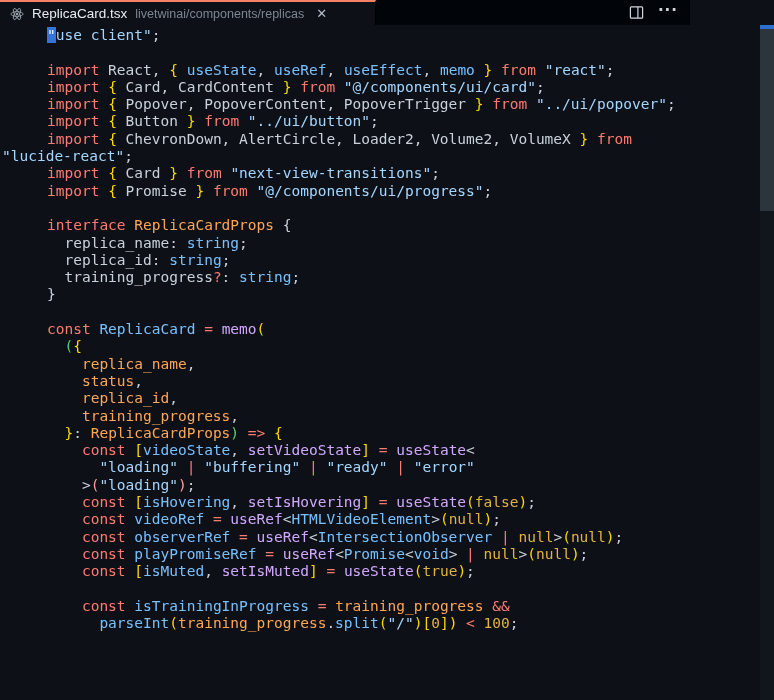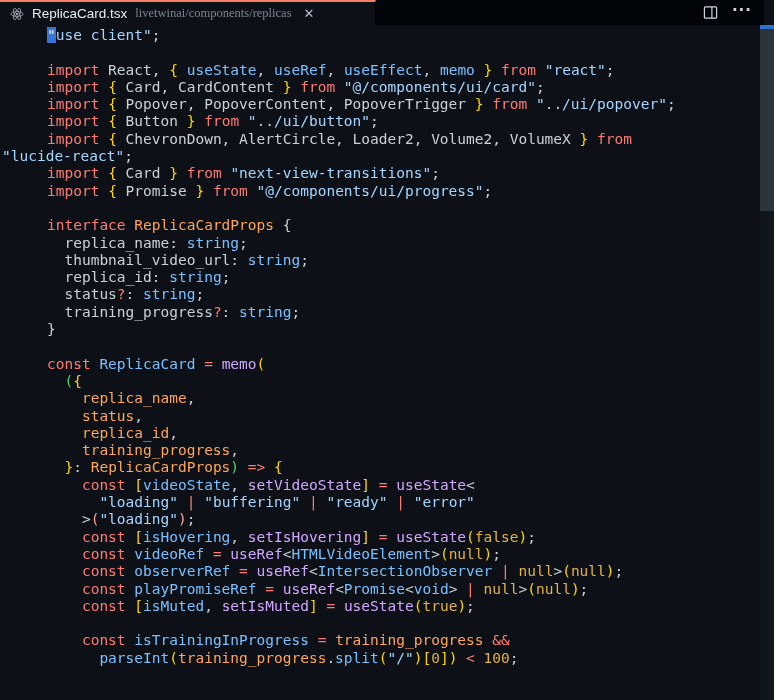--- a/index.html
+++ b/index.html
@@ -9,29 +9,29 @@
     --orange:#ffa657; --bracket_gold:#ffd700; --bracket_green:#56d364;
     --bracket_red:#ffa198; --constant:#e3b341; --cursor_bg:#3674d9;
     --scroll_thumb:#2c343c; --scroll_track:#11161d; --scroll_deco:#2f6fd0;
   }
   *{margin:0;padding:0;box-sizing:border-box;}
   html,body{width:774px;height:700px;overflow:hidden;background:var(--bg_editor);
     font-family:"DejaVu Sans Mono",monospace;}
   .window{position:relative;width:774px;height:700px;background:var(--bg_editor);}
 
   
-  .topbar{position:absolute;left:0;top:0;width:764px;height:25px;
+  .topbar{position:absolute;left:0;top:0;width:690px;height:25px;
     background:var(--bg_tabbar);display:flex;align-items:stretch;}
   .tab{width:376px;height:25px;background:var(--tab_active_bg);
     border-top:2px solid var(--accent_top);border-right:1px solid #000;
     display:flex;align-items:center;padding:0 8px 0 10px;gap:8px;cursor:pointer;}
   .tab-icon{display:flex;align-items:center;}
   .tab-filename{font-family:"Liberation Sans","DejaVu Sans",sans-serif;
     font-size:13.5px;color:#e6edf3;white-space:nowrap;}
-  .tab-path{font-family:Liberation Serif, serif;
+  .tab-path{font-family:Liberation Sans, sans-serif;
     font-size:12.5px;color:var(--text_dim);white-space:nowrap;}
   .tab-close{margin-left:4px;color:#b6bec8;font-size:13px;
     font-family:"DejaVu Sans",sans-serif;cursor:pointer;line-height:1;}
   .topbar-actions{margin-left:auto;display:flex;align-items:center;gap:14px;
     padding-right:12px;}
   .action{display:flex;align-items:center;color:#cdd5dd;cursor:pointer;}
   .action.more{font-family:"DejaVu Sans",sans-serif;font-size:15px;
     font-weight:bold;letter-spacing:1px;line-height:1;padding-bottom:4px;}
 
   
@@ -99,23 +99,21 @@
       <div class="code-line"><span class="tok-k">import</span><span class="tok-w"> </span><span class="tok-g">{ </span><span class="tok-w">Card, CardContent</span><span class="tok-w"> </span><span class="tok-g">}</span><span class="tok-w"> </span><span class="tok-k">from</span><span class="tok-w"> </span><span class="tok-s">"@/components/ui/card"</span><span class="tok-w">;</span></div>
       <div class="code-line"><span class="tok-k">import</span><span class="tok-w"> </span><span class="tok-g">{ </span><span class="tok-w">Popover, PopoverContent, PopoverTrigger</span><span class="tok-w"> </span><span class="tok-g">}</span><span class="tok-w"> </span><span class="tok-k">from</span><span class="tok-w"> </span><span class="tok-s">"../ui/popover"</span><span class="tok-w">;</span></div>
       <div class="code-line"><span class="tok-k">import</span><span class="tok-w"> </span><span class="tok-g">{ </span><span class="tok-w">Button</span><span class="tok-w"> </span><span class="tok-g">}</span><span class="tok-w"> </span><span class="tok-k">from</span><span class="tok-w"> </span><span class="tok-s">"../ui/button"</span><span class="tok-w">;</span></div>
       <div class="code-line"><span class="tok-k">import</span><span class="tok-w"> </span><span class="tok-g">{ </span><span class="tok-w">ChevronDown, AlertCircle, Loader2, Volume2, VolumeX</span><span class="tok-w"> </span><span class="tok-g">}</span><span class="tok-w"> </span><span class="tok-k">from</span></div>
       <div class="code-line wrap"><span class="tok-s">"lucide-react"</span><span class="tok-w">;</span></div>
       <div class="code-line"><span class="tok-k">import</span><span class="tok-w"> </span><span class="tok-g">{ </span><span class="tok-w">Card</span><span class="tok-w"> </span><span class="tok-g">}</span><span class="tok-w"> </span><span class="tok-k">from</span><span class="tok-w"> </span><span class="tok-s">"next-view-transitions"</span><span class="tok-w">;</span></div>
       <div class="code-line"><span class="tok-k">import</span><span class="tok-w"> </span><span class="tok-g">{ </span><span class="tok-w">Promise</span><span class="tok-w"> </span><span class="tok-g">}</span><span class="tok-w"> </span><span class="tok-k">from</span><span class="tok-w"> </span><span class="tok-s">"@/components/ui/progress"</span><span class="tok-w">;</span></div>
       <div class="code-line">&nbsp;</div>
       <div class="code-line"><span class="tok-k">interface</span><span class="tok-w"> </span><span class="tok-o">ReplicaCardProps</span><span class="tok-w"> {</span></div>
       <div class="code-line"><span class="tok-w">  replica_name</span><span class="tok-w">: </span><span class="tok-b">string</span><span class="tok-w">;</span></div>
-      <div class="code-line"><span class="tok-w">  thumbnail_video_url</span><span class="tok-w">: </span><span class="tok-b">string</span><span class="tok-w">;</span></div>
       <div class="code-line"><span class="tok-w">  replica_id</span><span class="tok-w">: </span><span class="tok-b">string</span><span class="tok-w">;</span></div>
-      <div class="code-line"><span class="tok-w">  status</span><span class="tok-k">?</span><span class="tok-w">: </span><span class="tok-b">string</span><span class="tok-w">;</span></div>
       <div class="code-line"><span class="tok-w">  training_progress</span><span class="tok-k">?</span><span class="tok-w">: </span><span class="tok-b">string</span><span class="tok-w">;</span></div>
       <div class="code-line"><span class="tok-w">}</span></div>
       <div class="code-line">&nbsp;</div>
       <div class="code-line"><span class="tok-k">const</span><span class="tok-w"> </span><span class="tok-b">ReplicaCard</span><span class="tok-w"> </span><span class="tok-k">=</span><span class="tok-w"> </span><span class="tok-p">memo</span><span class="tok-g">(</span></div>
       <div class="code-line"><span class="tok-w">  </span><span class="tok-e">(</span><span class="tok-g">{</span></div>
       <div class="code-line"><span class="tok-w">    </span><span class="tok-o">replica_name</span><span class="tok-w">,</span></div>
       <div class="code-line"><span class="tok-w">    </span><span class="tok-o">status</span><span class="tok-w">,</span></div>
       <div class="code-line"><span class="tok-w">    </span><span class="tok-o">replica_id</span><span class="tok-w">,</span></div>
       <div class="code-line"><span class="tok-w">    </span><span class="tok-o">training_progress</span><span class="tok-w">,</span></div>
       <div class="code-line"><span class="tok-w">  </span><span class="tok-g">}</span><span class="tok-w">: </span><span class="tok-o">ReplicaCardProps</span><span class="tok-e">)</span><span class="tok-w"> </span><span class="tok-k">=&gt;</span><span class="tok-w"> </span><span class="tok-g">{</span></div>

